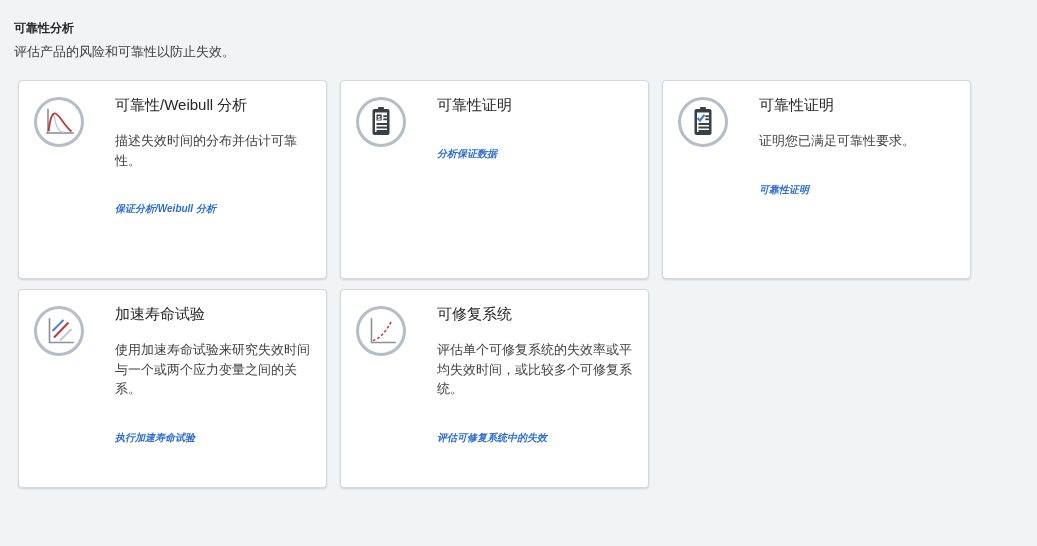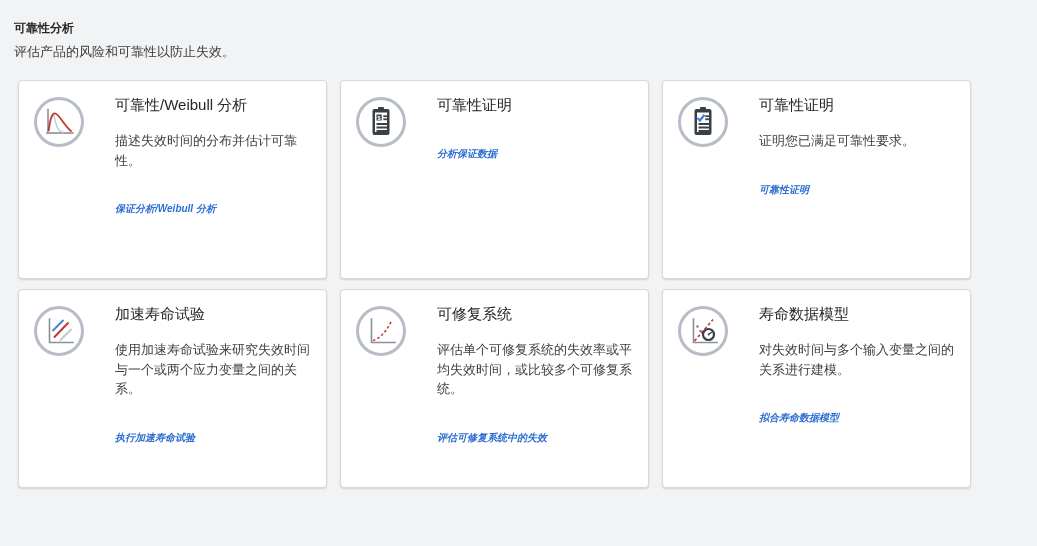--- a/index.html
+++ b/index.html
@@ -144,33 +144,14 @@
         <path class="ln-red" stroke-width="1.5" stroke-dasharray="2.6 2.2" d="M18 35.5 C 25 33.5, 31 27, 36.5 16"></path>
       </svg>
     </span>
     <div class="card-body">
       <div class="card-title">可修复系统</div>
       <div class="card-desc">评估单个可修复系统的失效率或平均失效时间，或比较多个可修复系统。</div>
       <a class="card-link">评估可修复系统中的失效</a>
     </div>
   </div>
 
-  <div class="card">
-    <span class="icon-circle">
-      <svg viewBox="0 0 52 52">
-        <circle class="ring" cx="26" cy="26" r="23.5"></circle>
-        <path class="ax" d="M16.5 14 V 37.5 H 40"></path>
-        <line class="ln-red" stroke-width="1.6" stroke-dasharray="3 2.2" x1="17.5" y1="36" x2="36" y2="14.5"></line>
-        <circle cx="20.5" cy="21.5" r="1.3" fill="#7d838a"></circle>
-        <circle cx="23.5" cy="26" r="1.3" fill="#7d838a"></circle>
-        <circle cx="31.5" cy="29.5" r="5.5" fill="#fff" class="st-dark" stroke-width="2.2"></circle>
-        <line class="st-dark" stroke-width="1.4" x1="31.5" y1="29.5" x2="34.8" y2="27.2"></line>
-        <circle cx="31.5" cy="29.5" r="0.9" class="fl-dark"></circle>
-      </svg>
-    </span>
-    <div class="card-body">
-      <div class="card-title">寿命数据模型</div>
-      <div class="card-desc">对失效时间与多个输入变量之间的关系进行建模。</div>
-      <a class="card-link">拟合寿命数据模型</a>
-    </div>
-  </div>
 
 </div>
 
 </body></html>

